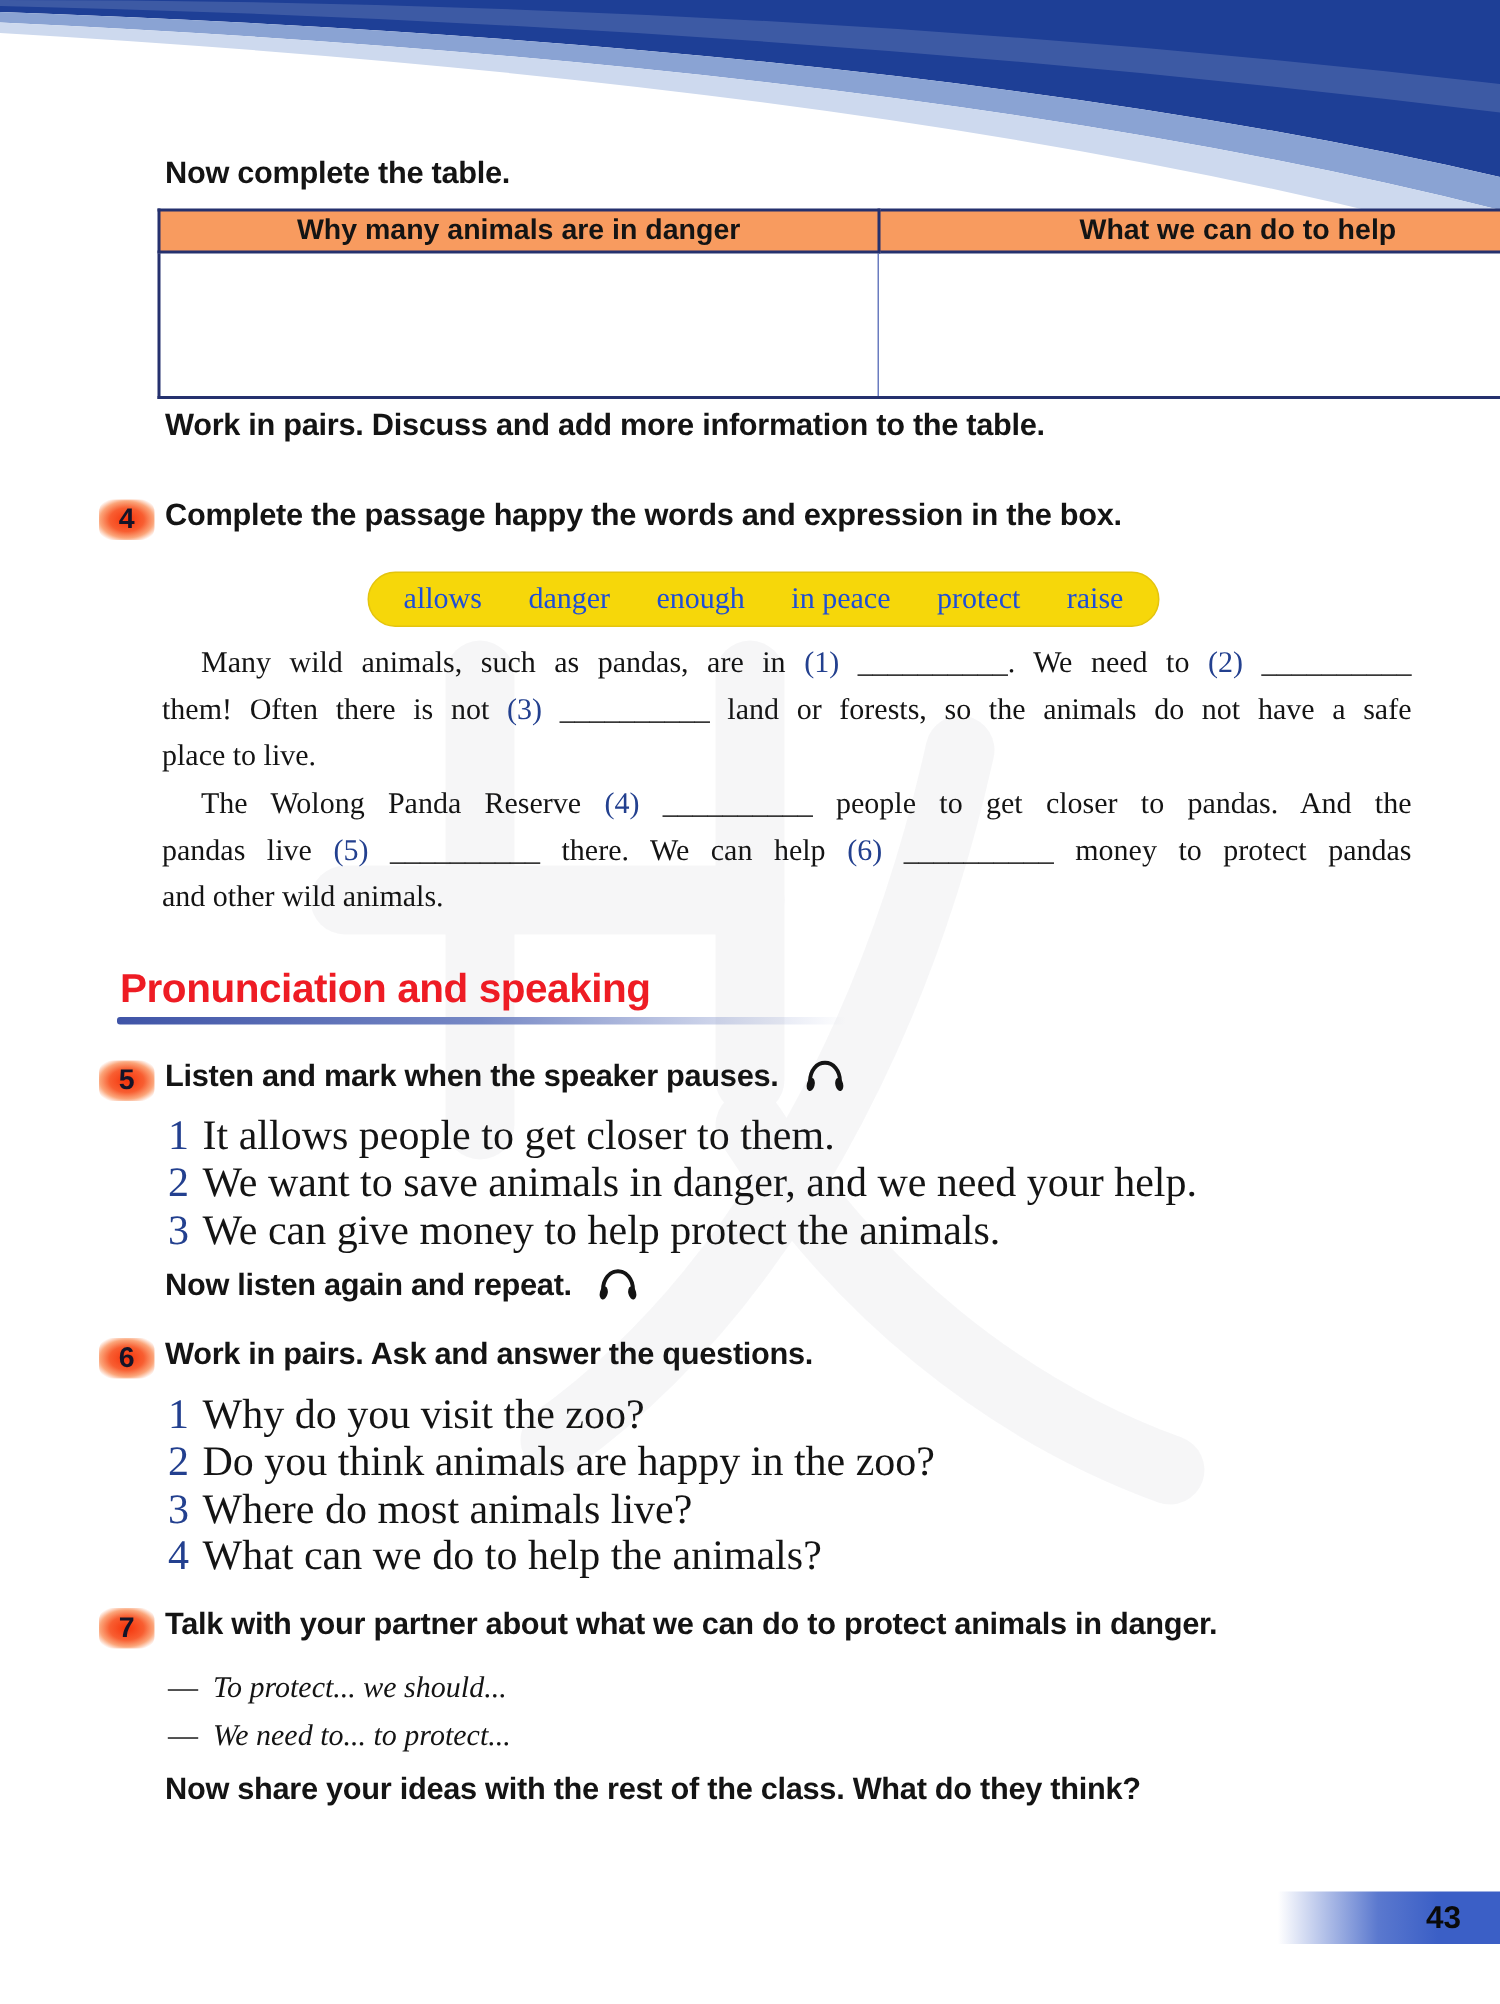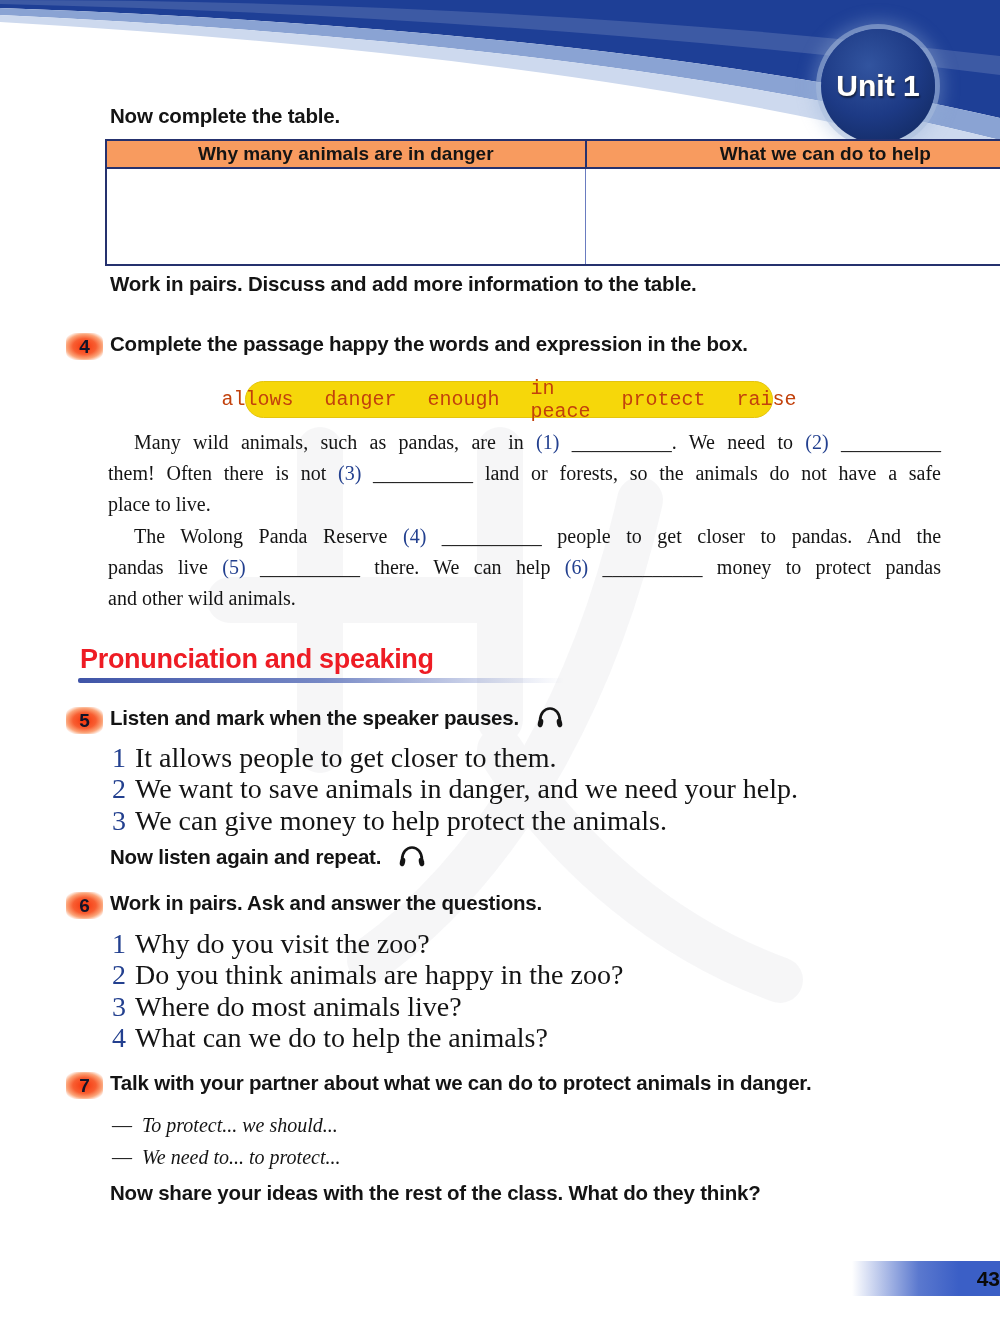--- a/index.html
+++ b/index.html
@@ -41,21 +41,21 @@
   .badge-7 { left:66px; top:1072px; }
 
   .sec-heading { position:absolute; left:110px; }
   #h4 { top:332px; }
   #s6-head { top:891px; }
   #h7 { top:1071px; }
 
   
   .word-box { position:absolute; left:245px; top:381px; width:528px; height:37px; background:#f6d70a;
     border:1px solid #e4c40e; border-radius:19px; display:flex; align-items:center; justify-content:center; gap:31px; }
-  .word-box span { font-family:Liberation Mono, monospace; font-size:20px; color:#c2410c; }
+  .word-box span { font-family:Liberation Serif, serif; font-size:20px; color:#1d4ed8; }
 
   
   .passage { position:absolute; left:108px; top:427px; width:833px; }
   .passage .line { font-family:"Liberation Serif",serif; font-size:20px; color:#141414;
     height:31.2px; line-height:31.2px; white-space:nowrap; }
   .passage .line.full { white-space:normal; text-align:justify; text-align-last:justify; }
   .passage .line.indent { text-indent:26px; }
   .c-blue { color:#23408f; }
 
   
@@ -80,21 +80,21 @@
 
   
   .examples { position:absolute; left:112px; top:1110px; }
   .examples .ex { font-family:"Liberation Serif",serif; font-size:20px; line-height:31.5px; color:#141414; }
   .examples .dash { margin-right:10px; font-style:normal; }
   .examples .ex-text { font-style:italic; }
 
   
   .page-bar { position:absolute; left:852px; top:1261px; width:148px; height:35px;
     background:linear-gradient(to right, rgba(70,100,200,0) 0%, rgba(62,97,198,0.85) 45%, #3b5fc6 72%);
-    display:flex; align-items:center; justify-content:flex-end; }
+    display:flex; align-items:center; justify-content:flex-end; padding-right:26px; }
   .page-bar span { font:700 21px "Liberation Sans",sans-serif; color:#0a0a0a; }
 </style>
 </head>
 <body>
 
 <div class="page">
 
   <svg class="banner" viewBox="0 0 1000 170" preserveAspectRatio="none">
     <path d="M0,0 L1000,0 L1000,118 Q620,30 0,8 Z" fill="#1e3f96"></path>
     <path d="M0,4 Q520,16 1000,75 L1000,56 Q520,0 0,0 Z" fill="rgba(255,255,255,0.14)"></path>
@@ -105,23 +105,20 @@
   <svg class="watermark" viewBox="0 0 680 650">
     <g stroke="#f2f2f4" stroke-width="46" fill="none" stroke-linecap="round">
       <path d="M150,30 L150,330"></path>
       <path d="M60,180 H330"></path>
       <path d="M330,30 L330,300"></path>
       <path d="M470,80 C430,260 340,440 200,540"></path>
       <path d="M330,330 C400,440 500,520 610,560"></path>
     </g>
   </svg>
 
-  <div class="unit-badge">
-    <span>Unit 1</span>
-  </div>
 
   <div class="h-sans table-heading">Now complete the table.</div>
 
   <table class="fill-table">
     <thead>
       <tr>
         <th>Why many animals are in danger</th>
         <th>What we can do to help</th>
       </tr>
     </thead>

